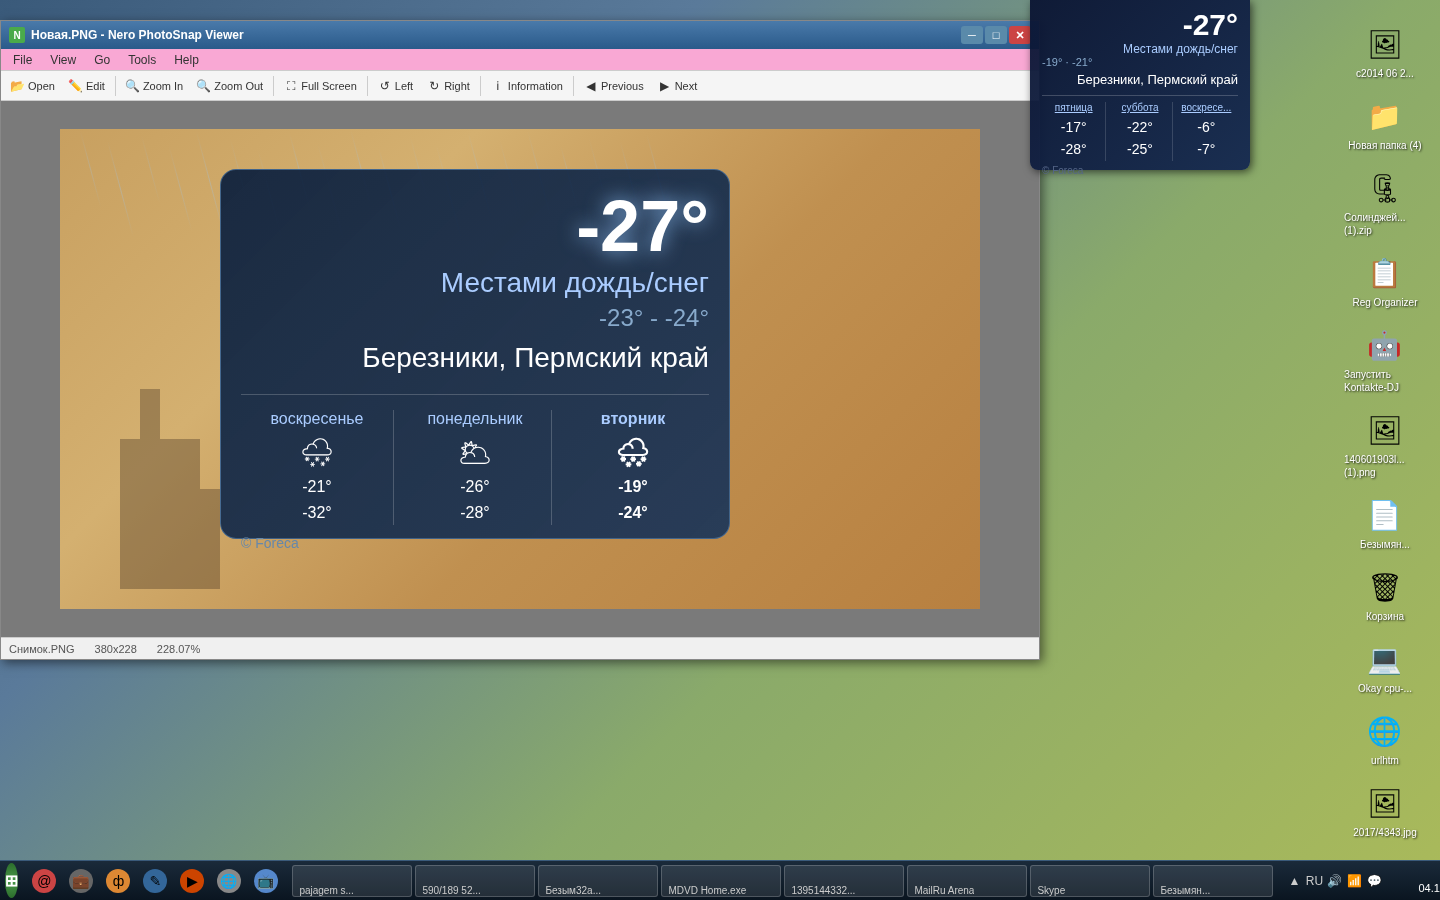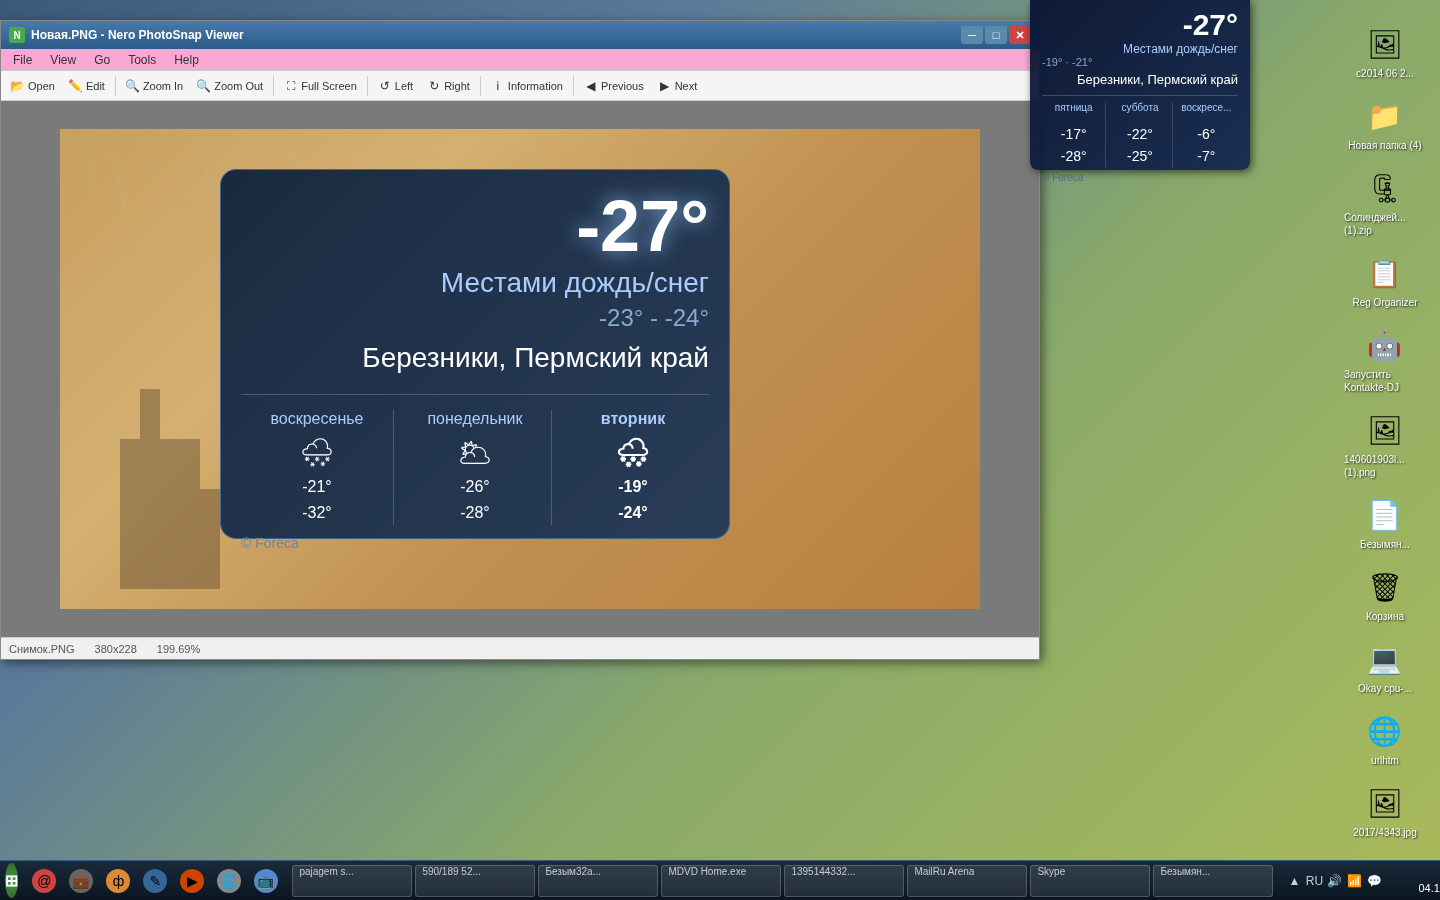--- a/index.html
+++ b/index.html
@@ -69,21 +69,21 @@
     }
 
     .taskbar-app {
       height: 32px;
       min-width: 120px;
       max-width: 160px;
       background: rgba(255,255,255,0.1);
       border: 1px solid rgba(255,255,255,0.2);
       border-radius: 3px;
       display: flex;
-      align-items: flex-start;
+      align-items: flex-end;
       padding: 0 6px;
       cursor: pointer;
       color: #ccc;
       font-size: 11px;
       gap: 4px;
       white-space: nowrap;
       overflow: hidden;
     }
 
     .tray {
@@ -421,21 +421,22 @@
       border-right: 1px solid rgba(255,255,255,0.15);
       padding: 0 3px;
     }
 
     .popup-day:last-child {
       border-right: none;
     }
 
     .popup-day-name {
       color: #aaccff;
-      margin-bottom: 10px;
+      margin-bottom: 3px;
+      text-decoration: underline;
     }
 
     .popup-day-temps {
       color: white;
       line-height: 1.6;
       font-size: 14px;
     }
 
     .popup-copyright {
       font-size: 10px;
@@ -662,21 +663,21 @@
             </div>
           </div>
           <div class="weather-copyright-main">© Foreca</div>
         </div>
       </div>
     </div>
 
     <div class="window-statusbar">
       <span>Снимок.PNG</span>
       <span>380x228</span>
-      <span>199.69%</span>
+      <span>228.07%</span>
     </div>
 
   </div>
 
   <div class="desktop-icons">
     <div class="desktop-icon">
       <div class="desktop-icon-img">🖼</div>
       <div class="desktop-icon-label">c2014 06 2...</div>
     </div>
     <div class="desktop-icon">

